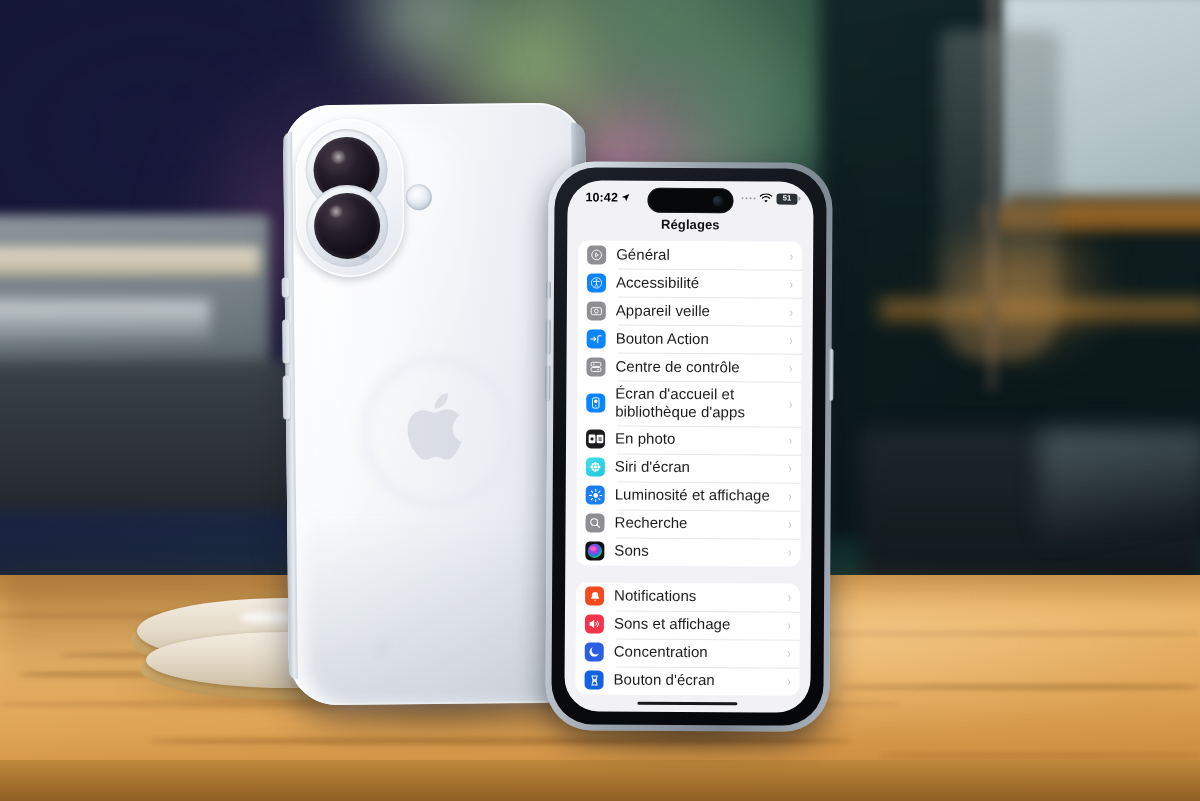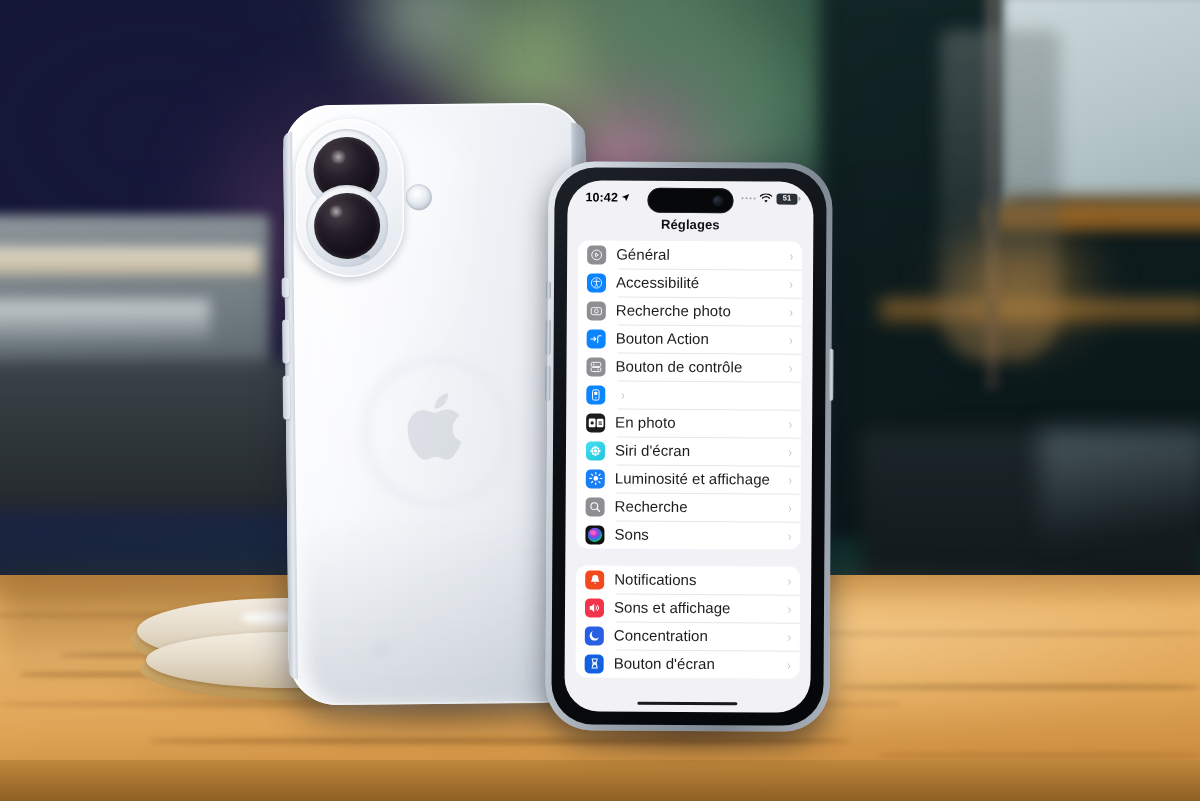--- a/index.html
+++ b/index.html
@@ -530,21 +530,21 @@
                 <span class="chev">›</span>
               </div>
 
               <div class="row">
                 <span class="row-icon" style="background:#8e8e93">
                   <svg width="13" height="13" viewBox="0 0 24 24">
                       <rect x="2.5" y="6" width="19" height="13" rx="3" fill="none" stroke="#fff" stroke-width="1.7"></rect>
                       <circle cx="12" cy="12.5" r="3.4" fill="none" stroke="#fff" stroke-width="1.6"></circle>
                     </svg>
                 </span>
-                <span class="row-label">Recherche photo</span>
+                <span class="row-label">Appareil veille</span>
                 <span class="chev">›</span>
               </div>
 
               <div class="row">
                 <span class="row-icon" style="background:#0a84ff">
                   <svg width="13" height="13" viewBox="0 0 24 24">
                       <path d="M2 12h9M8 8.5L11.5 12 8 15.5" stroke="#fff" stroke-width="1.9" fill="none" stroke-linecap="round" stroke-linejoin="round"></path>
                       <path d="M15 19V9a3 3 0 013-3h3" stroke="#fff" stroke-width="1.9" fill="none" stroke-linecap="round"></path>
                     </svg>
                 </span>
@@ -554,32 +554,33 @@
 
               <div class="row">
                 <span class="row-icon" style="background:#8e8e93">
                   <svg width="13" height="13" viewBox="0 0 24 24">
                       <rect x="3" y="3.5" width="18" height="7.5" rx="2.5" fill="none" stroke="#fff" stroke-width="1.7"></rect>
                       <rect x="3" y="13" width="18" height="7.5" rx="2.5" fill="none" stroke="#fff" stroke-width="1.7"></rect>
                       <circle cx="8" cy="7.2" r="1.4" fill="#fff"></circle>
                       <circle cx="16" cy="16.7" r="1.4" fill="#fff"></circle>
                     </svg>
                 </span>
-                <span class="row-label">Bouton de contrôle</span>
+                <span class="row-label">Centre de contrôle</span>
                 <span class="chev">›</span>
               </div>
 
               <div class="row">
                 <span class="row-icon" style="background:#0a84ff">
                   <svg width="13" height="13" viewBox="0 0 24 24">
                       <rect x="6" y="2.5" width="12" height="19" rx="3" fill="none" stroke="#fff" stroke-width="1.8"></rect>
                       <rect x="9" y="6" width="6" height="6" rx="1.6" fill="#fff"></rect>
                       <circle cx="12" cy="17" r="1.3" fill="#fff"></circle>
                     </svg>
                 </span>
+                <span class="row-label">Écran d'accueil et bibliothèque d'apps</span>
                 <span class="chev">›</span>
               </div>
 
               <div class="row">
                 <span class="row-icon" style="background:#1c1c1e">
                   <svg width="16" height="13" viewBox="0 0 26 20">
                       <rect x="1" y="3" width="11" height="14" rx="2" fill="#fff"></rect>
                       <rect x="14" y="3" width="11" height="14" rx="2" fill="#fff"></rect>
                       <circle cx="6.5" cy="10" r="2.6" fill="#1c1c1e"></circle>
                       <rect x="16.5" y="7.5" width="6" height="1.7" rx=".8" fill="#1c1c1e"></rect>

